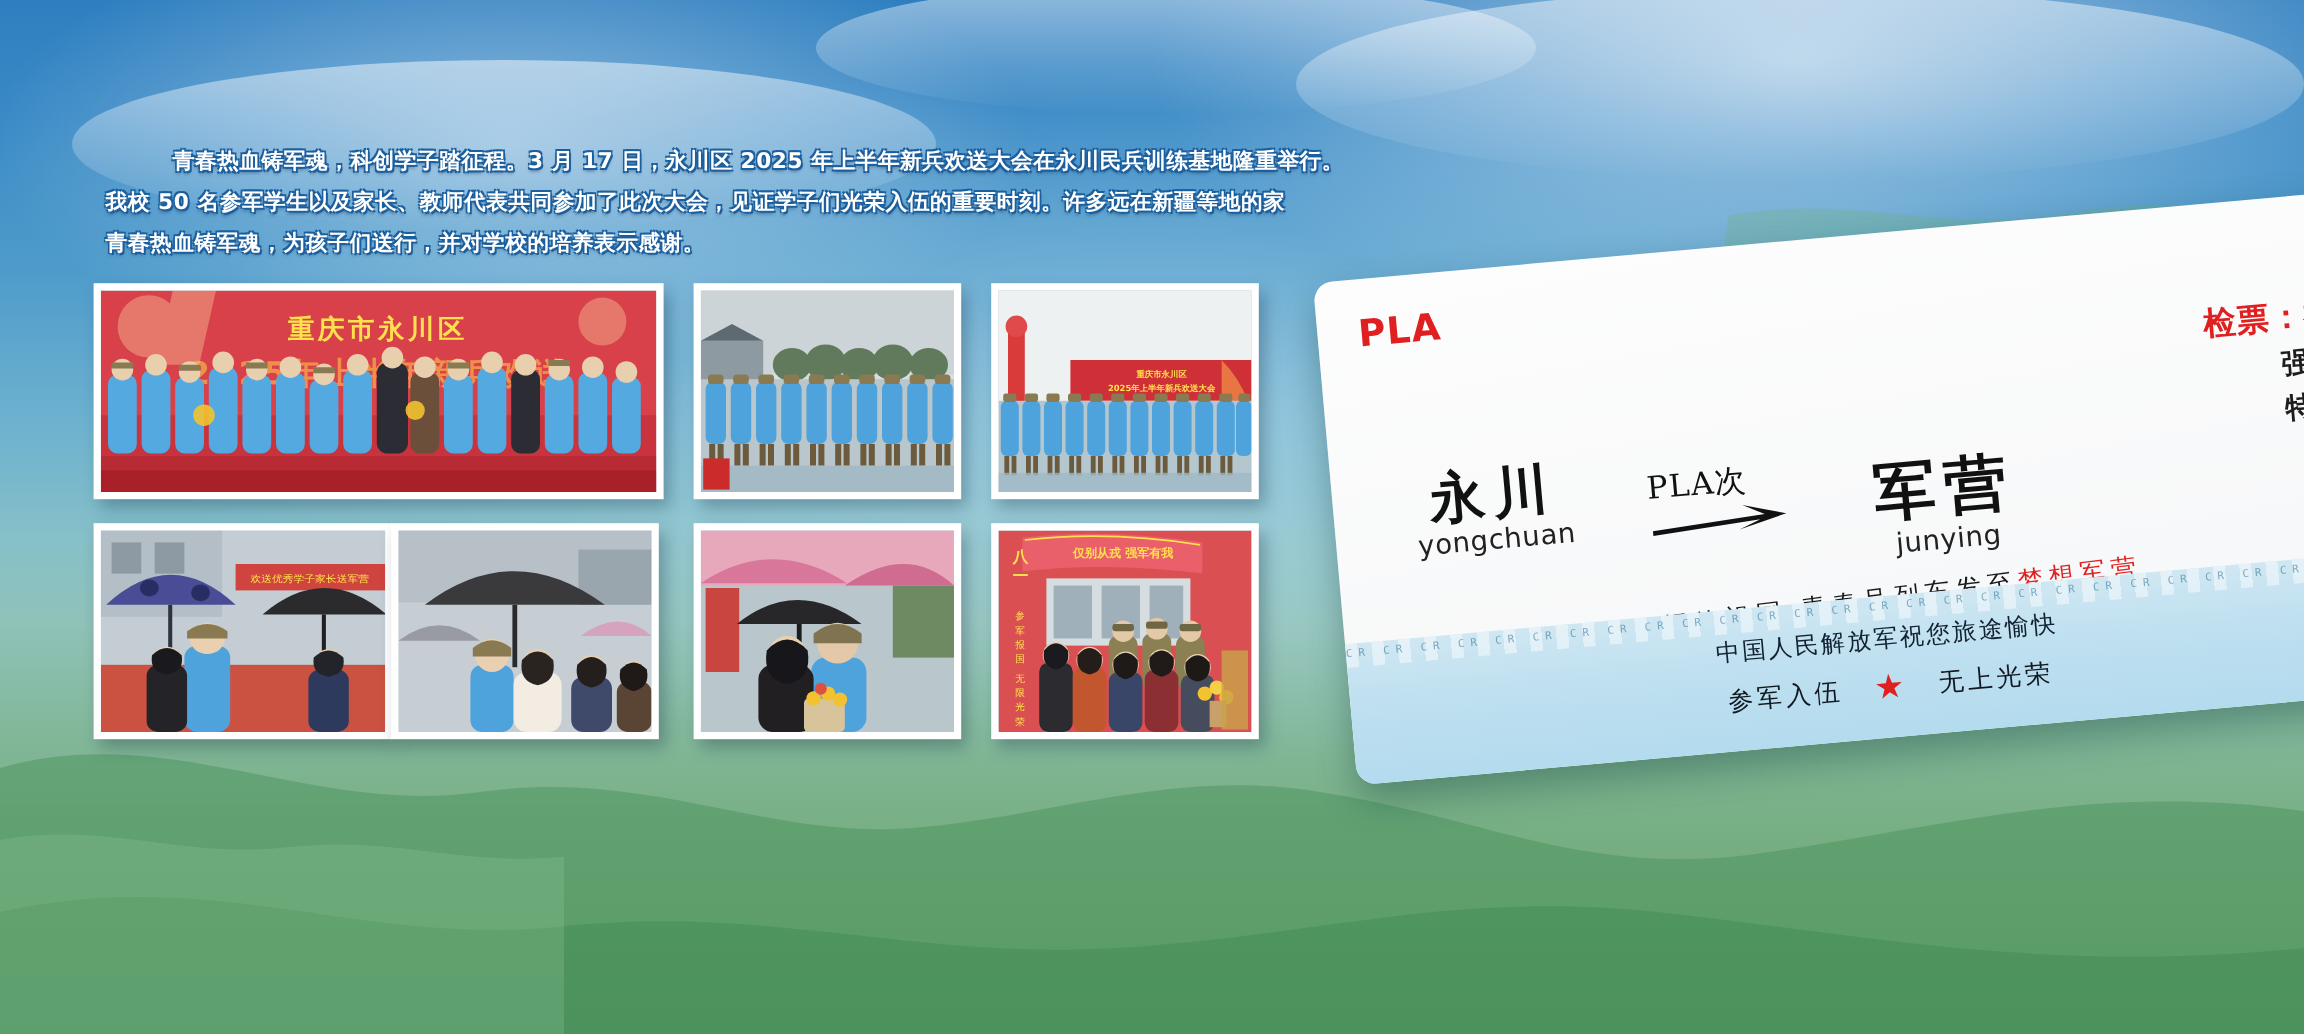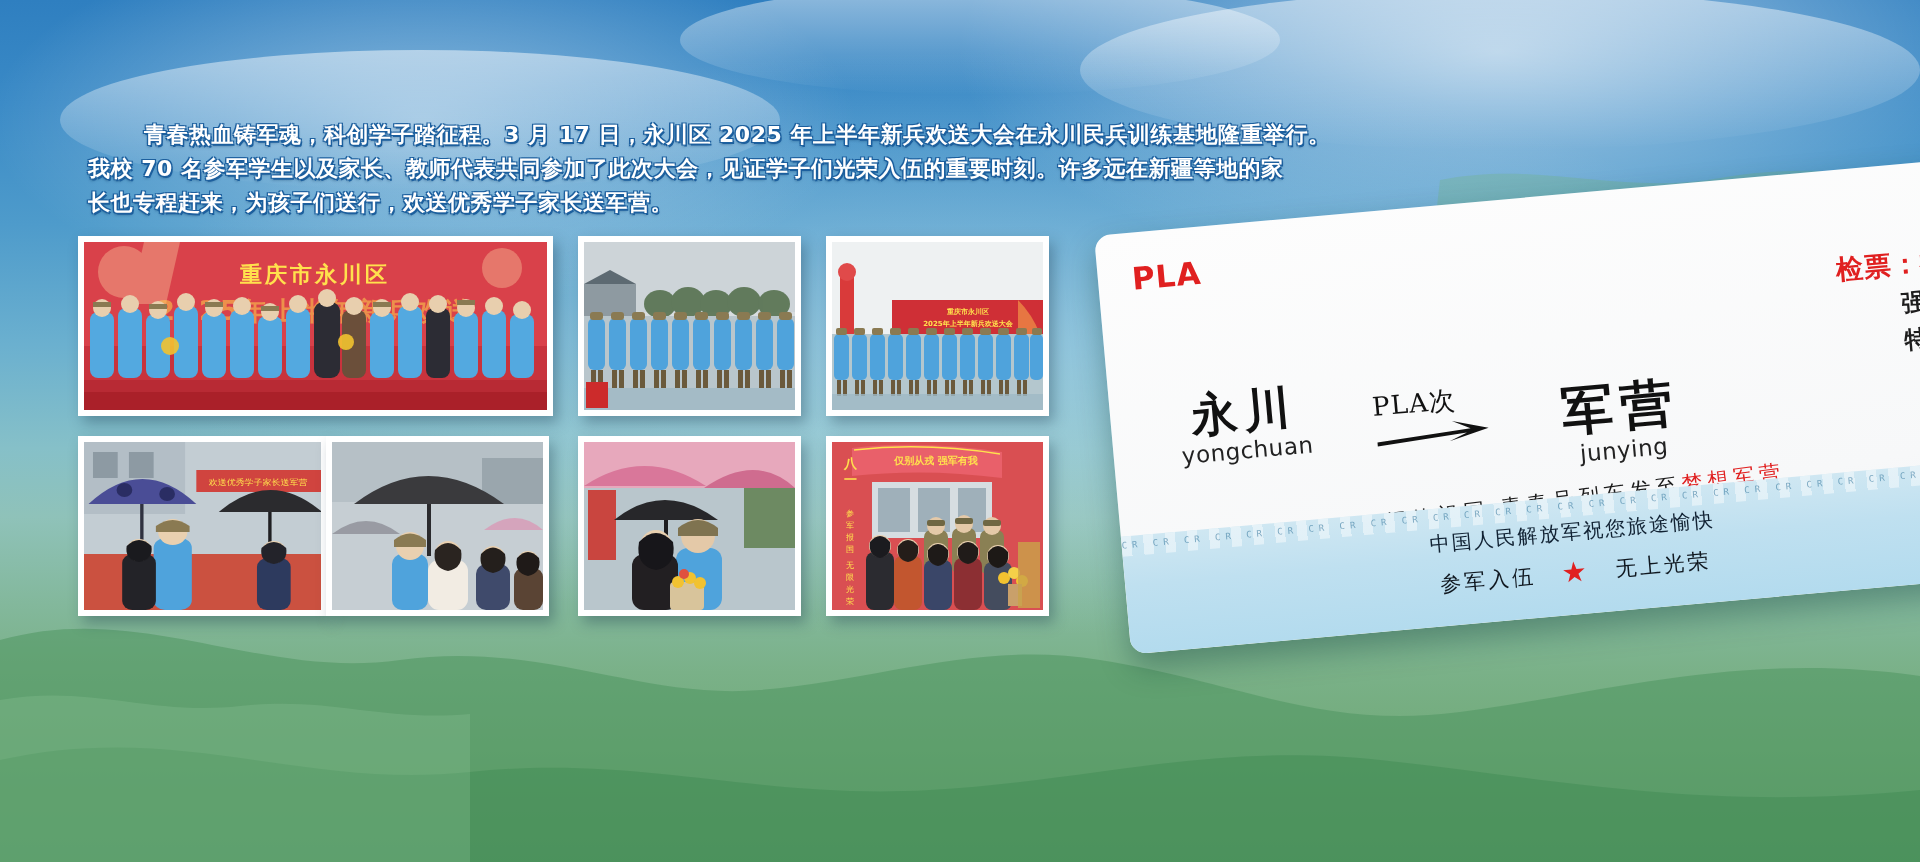--- a/index.html
+++ b/index.html
@@ -36,21 +36,21 @@
 
   
   .headline {
     position:absolute;
     left:88px; top:118px; width:1330px;
     z-index:6;
     text-align:justify;
   }
   .headline p {
     font-family:"DejaVu Sans","Liberation Sans",sans-serif;
-    font-size:22px;
+    font-size:18px;
     font-weight:700;
     line-height:34px;
     color:#ffffff;
     letter-spacing:.5px;
     text-shadow:
       1.6px 1.6px 0 #1c5f9e,
       -1.3px 1.3px 0 #1c5f9e,
       1.3px -1.3px 0 #1c5f9e,
       -1.3px -1.3px 0 #1c5f9e,
       0 2.4px 3px rgba(10,50,90,.55);
@@ -219,22 +219,22 @@
       </g>
       <g fill="#8fc59a" opacity=".28">
         <path d="M0,700 C90,684 150,716 240,706 C330,696 380,722 470,714 L470,862 L0,862 Z"></path>
       </g>
     </svg>
   </div>
 </div>
 
 <div class="headline">
   <p class="l1">青春热血铸军魂，科创学子踏征程。3 月 17 日，永川区 2025 年上半年新兵欢送大会在永川民兵训练基地隆重举行。</p>
-  <p class="l2">我校 70 名参军学生以及家长、教师代表共同参加了此次大会，见证学子们光荣入伍的重要时刻。许多远在新疆等地的家</p>
-  <p class="l3">长也专程赶来，为孩子们送行，欢送优秀学子家长送军营。</p>
+  <p class="l2">我校 50 名参军学生以及家长、教师代表共同参加了此次大会，见证学子们光荣入伍的重要时刻。许多远在新疆等地的家</p>
+  <p class="l3">青春热血铸军魂，为孩子们送行，并对学校的培养表示感谢。</p>
 </div>
 
 <div class="gallery">
 
   <div class="photo" style="left:78px; top:236px; width:475px; height:180px;">
     <div class="inner">
       <svg viewBox="0 0 463 168" preserveAspectRatio="none">
         <rect width="463" height="168" fill="#d9414a"></rect>
         <rect y="104" width="463" height="64" fill="#c8333d"></rect>
         <rect y="138" width="463" height="30" fill="#b82a34"></rect>

